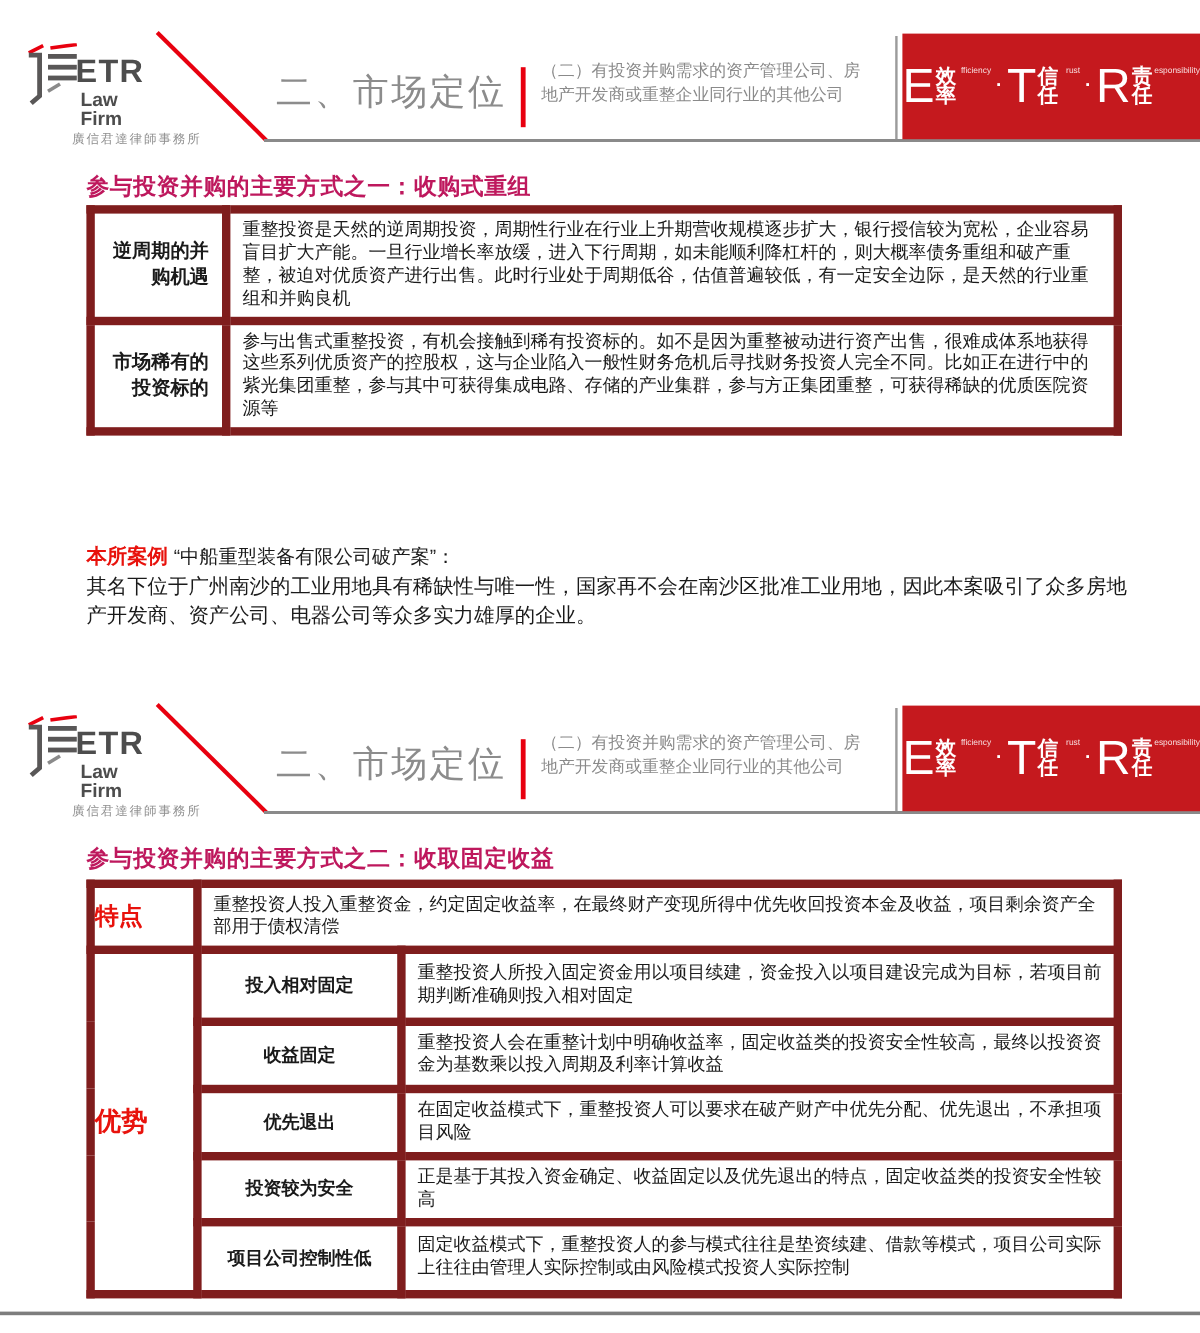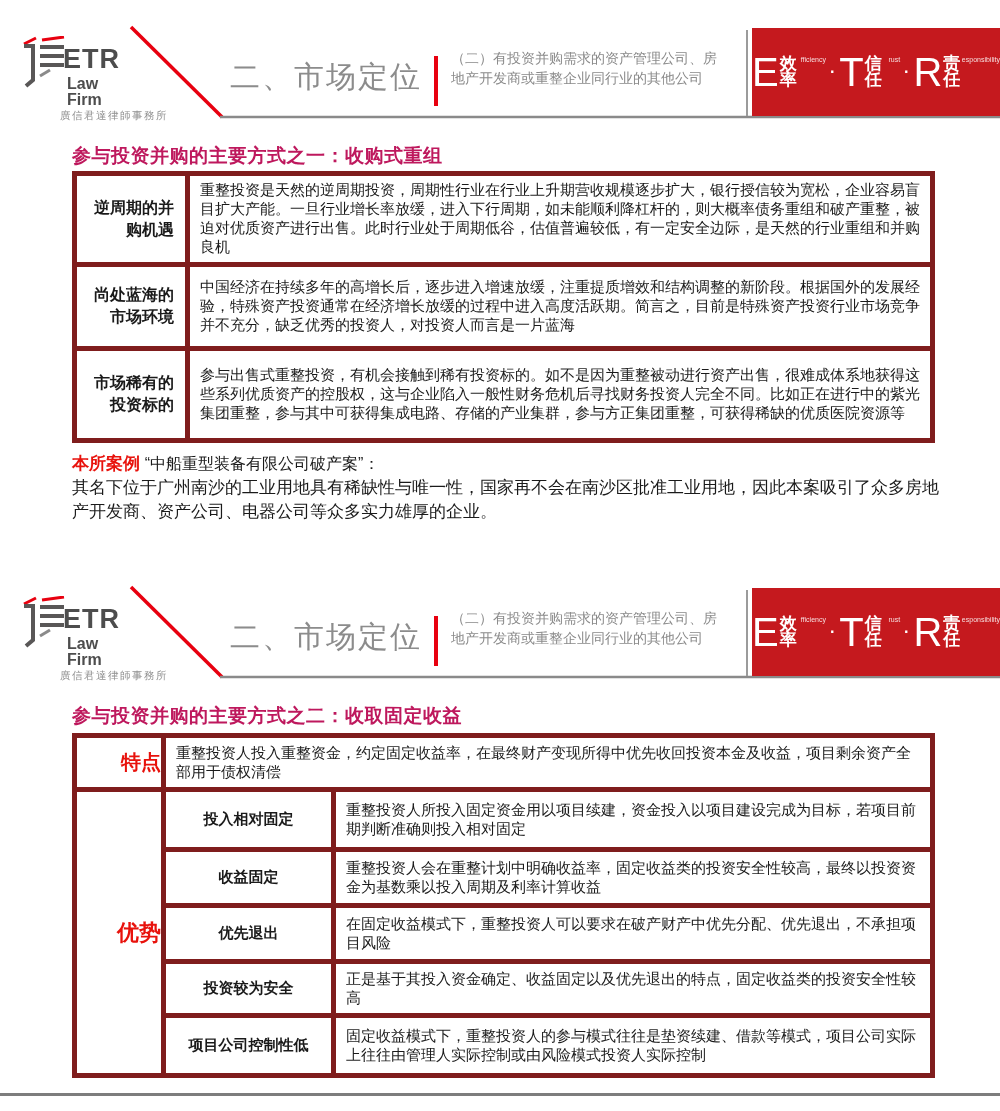--- a/index.html
+++ b/index.html
@@ -23,25 +23,25 @@
   .b-big { font-size:40px; font-weight:300; line-height:36px; }
   .b-col { display:flex; flex-direction:row; margin-left:1px; margin-top:0; }
   .b-cn { font-family:"Liberation Serif", serif; font-weight:bold; font-size:17px; line-height:16px; letter-spacing:1px; }
   .b-small { font-size:7px; line-height:8px; opacity:.85; }
   .b-sep { font-size:16px; font-weight:bold; margin:0 1px; align-self:center; }
 
   
   .section-title { position:absolute; left:72px; font-size:19px; font-weight:bold; color:#be185d; letter-spacing:.5px; }
 
   table.tbl { position:absolute; left:72px; border-collapse:collapse; width:863px; table-layout:fixed; }
-  table.tbl td { border:5px solid #7f1d1d; vertical-align:middle; }
+  table.tbl td { border:7px solid #7f1d1d; vertical-align:middle; }
   table.tbl { border:1.5px solid #8f8f8f; }
   .lbl { font-weight:bold; font-size:16px; color:#1a1a1a; text-align:right; padding:0 11px; line-height:1.35; }
   .txt { font-size:15px; color:#1a1a1a; line-height:1.26; padding:5px 10px; }
-  .red-lbl { color:#e8120c; font-weight:bold; text-align:right; }
+  .red-lbl { color:#e8120c; font-weight:bold; text-align:left; }
   .sub-lbl { font-weight:bold; font-size:15px; color:#1a1a1a; text-align:center; padding:0 8px; }
 
   .case-block { position:absolute; left:72px; width:872px; font-size:17px; color:#1a1a1a; line-height:24px; }
   .case-red { color:#e8120c; font-weight:bold; }
 
   .bottom-rule { position:absolute; left:0; top:1093px; width:1000px; height:3px; background:#7d7d7d; }
 </style>
 </head>
 <body>
 
@@ -102,24 +102,20 @@
 
   <table class="tbl" style="top:171px;">
     <colgroup>
         <col style="width:113px">
         <col>
       </colgroup>
     <tbody>
         <tr class="tbl-row" style="height:90px;">
       <td class="lbl">逆周期的并购机遇</td>
       <td class="txt">重整投资是天然的逆周期投资，周期性行业在行业上升期营收规模逐步扩大，银行授信较为宽松，企业容易盲目扩大产能。一旦行业增长率放缓，进入下行周期，如未能顺利降杠杆的，则大概率债务重组和破产重整，被迫对优质资产进行出售。此时行业处于周期低谷，估值普遍较低，有一定安全边际，是天然的行业重组和并购良机</td>
-    </tr>
-    <tr class="tbl-row" style="height:84px;">
-      <td class="lbl">尚处蓝海的市场环境</td>
-      <td class="txt">中国经济在持续多年的高增长后，逐步进入增速放缓，注重提质增效和结构调整的新阶段。根据国外的发展经验，特殊资产投资通常在经济增长放缓的过程中进入高度活跃期。简言之，目前是特殊资产投资行业市场竞争并不充分，缺乏优秀的投资人，对投资人而言是一片蓝海</td>
     </tr>
     <tr class="tbl-row" style="height:92px;">
       <td class="lbl">市场稀有的投资标的</td>
       <td class="txt">参与出售式重整投资，有机会接触到稀有投资标的。如不是因为重整被动进行资产出售，很难成体系地获得这些系列优质资产的控股权，这与企业陷入一般性财务危机后寻找财务投资人完全不同。比如正在进行中的紫光集团重整，参与其中可获得集成电路、存储的产业集群，参与方正集团重整，可获得稀缺的优质医院资源等</td>
     </tr>
   </tbody>
     </table>
 
   <div class="case-block" style="top:452px;">
     <span class="case-red">本所案例</span>

